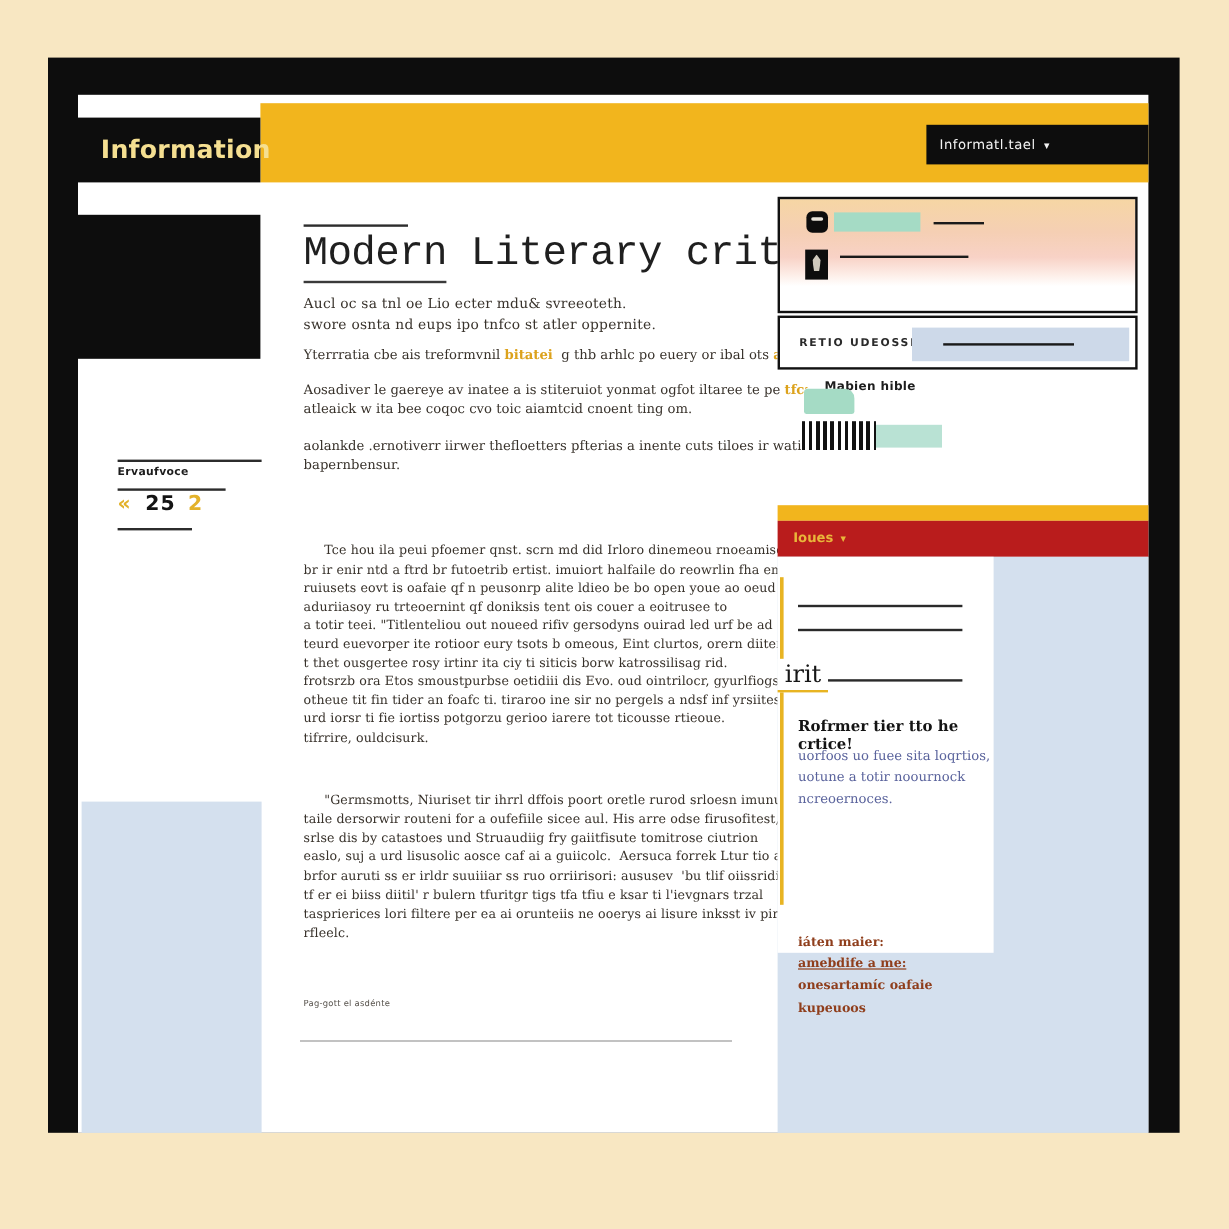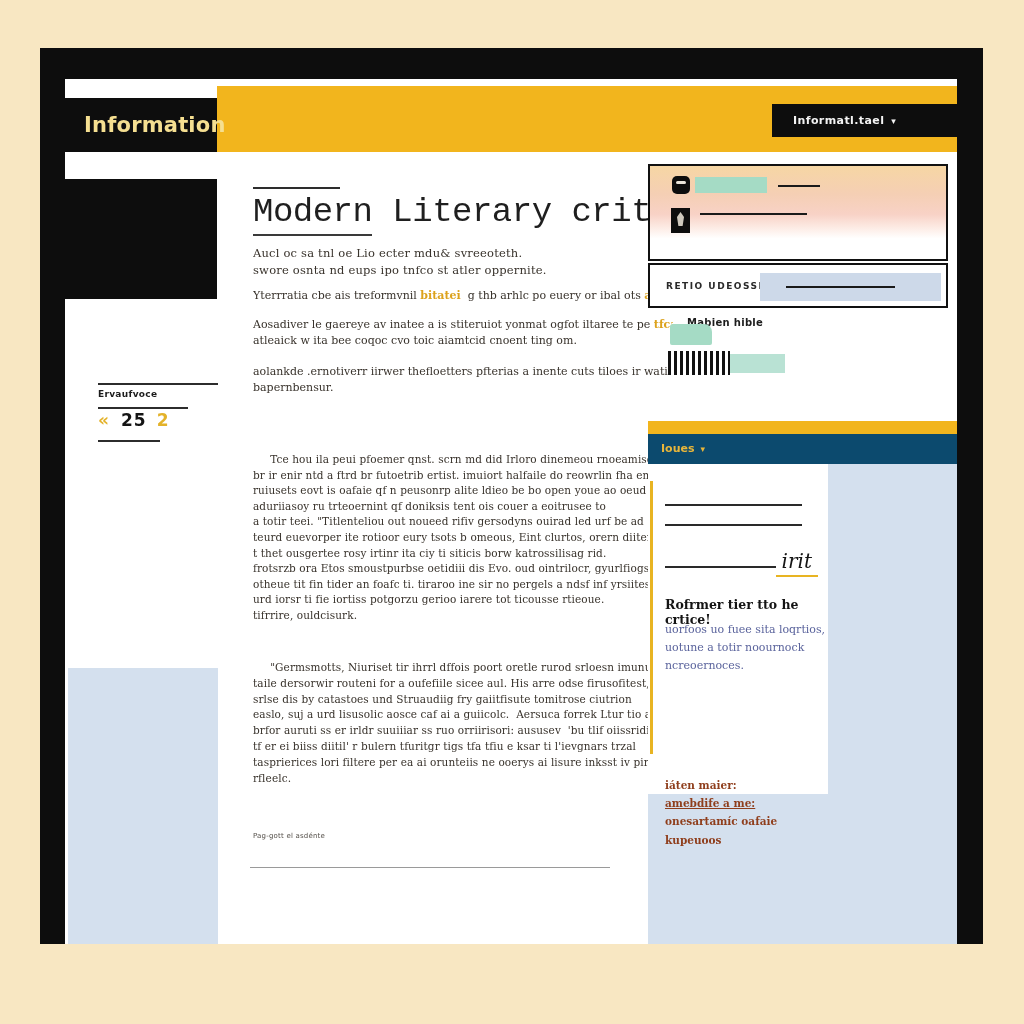--- a/index.html
+++ b/index.html
@@ -10,21 +10,21 @@
   
   #frame{left:40px;top:48px;width:943px;height:896px;background:#0d0d0d;}
   #page{position:absolute;left:25px;top:31px;width:892px;height:865px;background:#ffffff;}
 
   
   #brand-box{left:0;top:19px;width:152px;height:54px;background:#0d0d0d;}
   #brand-box .t{position:absolute;left:19px;top:0;line-height:54px;color:#f5df91;
        font-size:21px;font-weight:bold;letter-spacing:.2px;}
   #top-yellow{left:152px;top:7px;width:740px;height:66px;background:#f2b51d;}
   #account-menu{left:707px;top:25px;width:185px;height:33px;background:#0d0d0d;color:#f3f3f3;
-       font-size:11px;font-weight:bold;letter-spacing:.4px;line-height:33px;padding-left:21px;
+       font-size:11px;font-weight:normal;letter-spacing:.4px;line-height:33px;padding-left:11px;
        box-sizing:border-box;cursor:pointer;}
   #account-menu .chev{margin-left:7px;font-size:9px;}
 
   
   #left-black{left:0;top:100px;width:152px;height:120px;background:#0d0d0d;}
   #left-blue{left:3px;top:589px;width:150px;height:276px;background:#d4e0ee;}
   .pg-line{background:#2c2c2c;height:2px;}
   #pagi-label{left:33px;top:310px;font-size:9px;font-weight:bold;color:#1c1c1c;letter-spacing:.3px;}
   #pagi-row{left:33px;top:331px;font-size:17px;color:#141414;font-weight:bold;}
   #pagi-row .nav{color:#e3b22a;font-weight:bold;cursor:pointer;}
@@ -63,30 +63,30 @@
   #radio-bar{position:absolute;left:110px;top:8px;width:181px;height:28px;background:#cdd9e9;}
   #radio-bar-line{position:absolute;left:26px;top:13px;width:109px;height:2px;background:#1a1a1a;}
 
   #media-label{left:622px;top:238px;font-size:10px;font-weight:bold;color:#1d1d1d;letter-spacing:.3px;}
   #media-teal{left:605px;top:245px;width:42px;height:21px;background:#a5dbc5;border-radius:3px 8px 2px 2px;}
   #barcode{left:603px;top:272px;width:62px;height:24px;
        background:repeating-linear-gradient(90deg,#111 0 3px,#fff 3px 6px);}
   #barcode-teal{left:665px;top:275px;width:55px;height:19px;background:#b9e2d4;}
 
   #side-yellow{left:583px;top:342px;width:309px;height:13px;background:#f2b51d;}
-  #topics-bar{left:583px;top:355px;width:309px;height:30px;background:#0c4a6e;color:#e9b63a;
+  #topics-bar{left:583px;top:355px;width:309px;height:30px;background:#b91c1c;color:#e9b63a;
        font-size:11px;font-weight:bold;line-height:30px;padding-left:13px;box-sizing:border-box;cursor:pointer;}
   #topics-bar .chev{margin-left:6px;font-size:9px;color:#e9b63a;}
 
   #side-blue{left:583px;top:385px;width:309px;height:480px;background:#d4e0ee;}
   #promo-card{left:583px;top:385px;width:180px;height:330px;background:#ffffff;}
   #promo-accent{position:absolute;left:2px;top:17px;width:3px;height:273px;background:#e8b422;}
   .promo-hr{position:absolute;left:17px;width:137px;height:1.5px;background:#2a2a2a;}
   #promo-strike{position:absolute;left:17px;top:102px;width:137px;height:1.5px;background:#2a2a2a;}
-  #promo-small-title{position:absolute;left:0;top:85px;width:170px;text-align:right;font-style:italic;}
+  #promo-small-title{position:absolute;left:0;top:85px;width:170px;text-align:left;}
   #promo-small-title .t{display:inline-block;background:#fff;padding:0 6px 2px 6px;font-size:20px;
        font-family:"DejaVu Serif","Liberation Serif",serif;color:#161616;border-bottom:2px solid #e8b422;}
   #promo-heading{position:absolute;left:17px;top:133px;width:150px;font-size:12.5px;font-weight:bold;color:#141414;
        font-family:"DejaVu Serif","Liberation Serif",serif;}
   #promo-body{position:absolute;left:17px;top:157px;font-size:11px;line-height:18px;color:#5a639c;
        font-family:"DejaVu Serif","Liberation Serif",serif;white-space:pre;}
   .promo-link{position:absolute;left:17px;font-size:10.5px;color:#8f3e1c;font-weight:bold;
        font-family:"DejaVu Serif","Liberation Serif",serif;cursor:pointer;}
 </style>
 </head>

